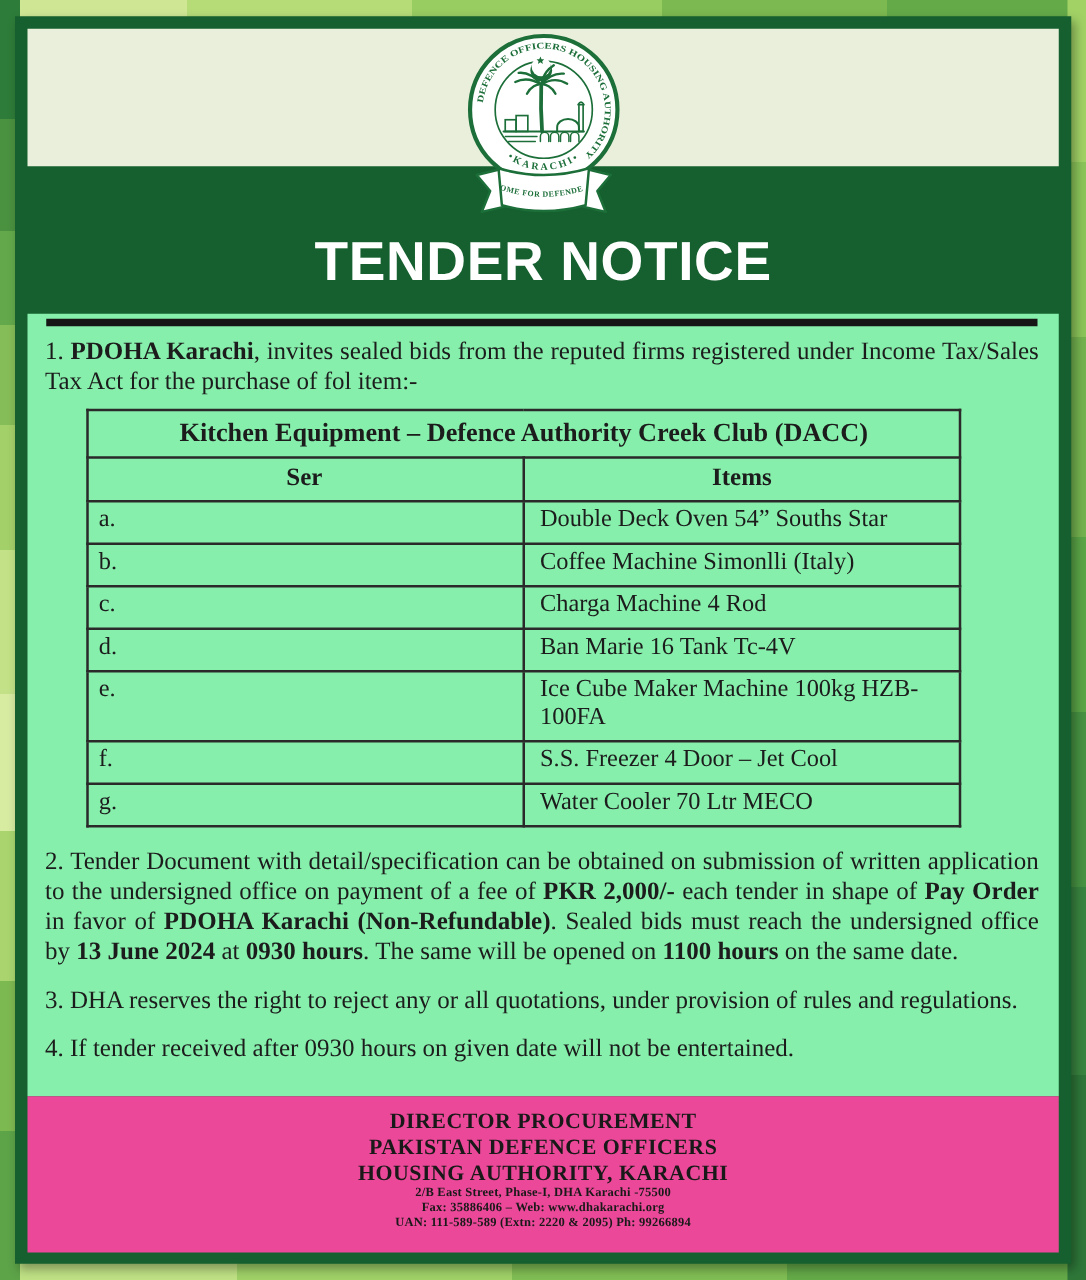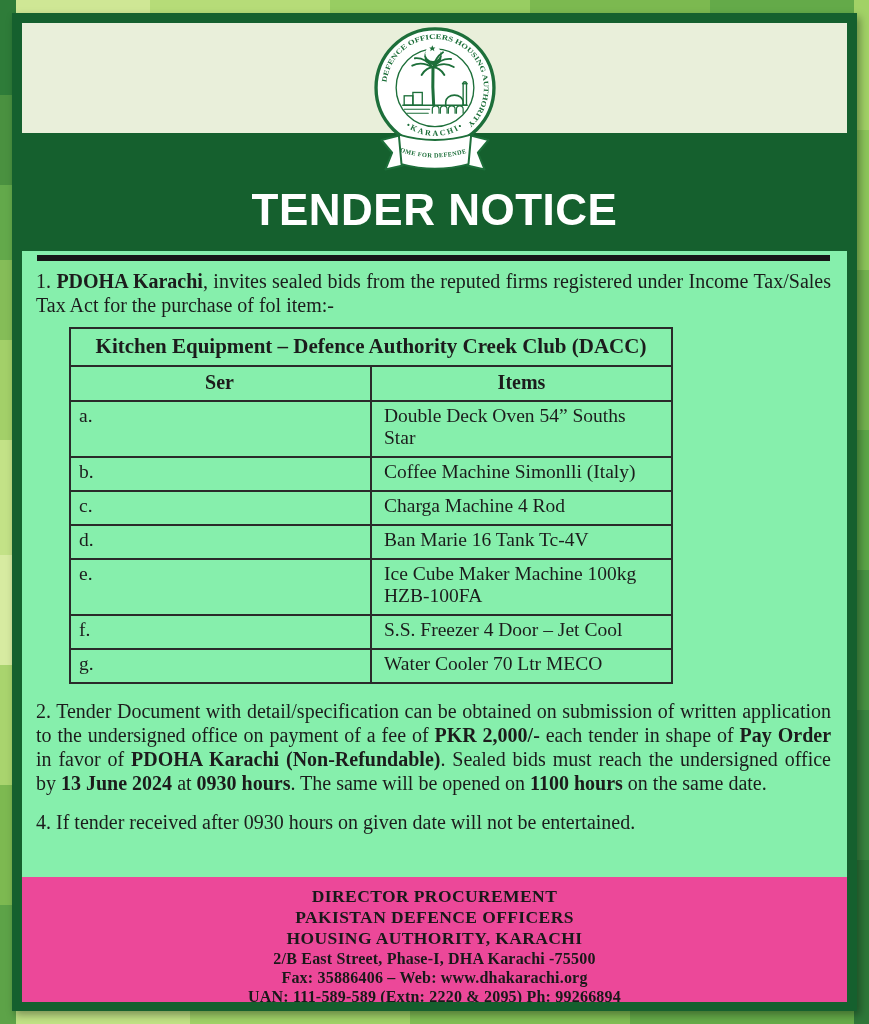--- a/index.html
+++ b/index.html
@@ -19,31 +19,31 @@
   }
   .band-cream{margin:10px 10px 0;height:110px;background:#e9efda;}
   .band-title{height:118px;display:flex;align-items:center;justify-content:center;padding-top:35px;box-sizing:border-box;}
   .title{font-family:"Liberation Sans",sans-serif;font-weight:bold;font-size:44px;color:#ffffff;letter-spacing:.5px;}
   .band-content{margin:0 10px;background:#86efac;padding:2px 16px 0 14px;box-sizing:border-box;height:626px;overflow:hidden;color:#1c1c1c;}
   .black-rule{height:6px;background:#161616;margin:2px 1px 8px;}
   .para{font-size:20px;line-height:1.2;text-align:justify;margin:0;}
   .para strong{font-weight:bold;}
   #intro-paragraph .para{margin:4px 0 10px;}
   #body-paragraphs .para{margin:15px 0 0;}
-  .items-table{border-collapse:collapse;margin:4px 0 6px 33px;width:604px;table-layout:fixed;}
+  .items-table{border-collapse:collapse;margin:4px 0 6px 33px;width:700px;table-layout:fixed;}
   .items-table td,.items-table th{border:2px solid #2a2a2a;vertical-align:top;}
   .t-title{text-align:center;font-weight:bold;font-size:21px;padding:5px 4px 6px;}
   .items-table th{text-align:center;font-size:20px;padding:4px 10px 6px;}
   th.col-ser{width:64px;padding-left:8px;}
   td.ser{width:64px;padding:3px 8px 7px;font-size:19.5px;}
   td.item{padding:3px 12px 7px;font-size:19.5px;}
   .band-footer{margin:0 10px 10px;height:125px;background:#ec4899;box-sizing:border-box;
     padding-top:9px;text-align:center;font-weight:bold;color:#191919;overflow:hidden;}
   .f-large{font-size:17.5px;line-height:1.2;letter-spacing:.4px;}
-  .f-small{font-size:16px;line-height:1.2;letter-spacing:.2px;}
+  .f-small{font-size:10px;line-height:1.2;letter-spacing:.2px;}
   .seal{position:absolute;top:13px;left:50%;transform:translateX(-50%);width:134px;height:153px;}
   .ring-text{font-family:"Liberation Serif",serif;font-weight:bold;font-size:10.5px;fill:#1d6f3a;}
   .ring-text-bottom{font-family:"Liberation Serif",serif;font-weight:bold;font-size:12px;letter-spacing:3px;fill:#1d6f3a;}
   .banner-text{font-family:"Liberation Serif",serif;font-weight:bold;font-size:9.5px;letter-spacing:.6px;fill:#1d6f3a;}
   .emblem{stroke:#1d6f3a;fill:none;stroke-linecap:round;}
 </style>
 </head>
 <body>
 
 <div class="page">
@@ -99,20 +99,21 @@
             </tr>
             <tr>
               <td class="ser">g.</td>
               <td class="item">Water Cooler 70 Ltr MECO</td>
             </tr>
           </tbody>
       </table>
 
       <div id="body-paragraphs">
           <p class="para"><span>2. Tender Document with detail/specification can be obtained on submission of written application to the undersigned office on payment of a fee of </span><strong>PKR 2,000/-</strong><span> each tender in shape of </span><strong>Pay Order</strong><span> in favor of </span><strong>PDOHA Karachi (Non-Refundable)</strong><span>. Sealed bids must reach the undersigned office by </span><strong>13 June 2024</strong><span> at </span><strong>0930 hours</strong><span>. The same will be opened on </span><strong>1100 hours</strong><span> on the same date.</span></p>
+          <p class="para"><span>3. DHA reserves the right to reject any or all quotations, under provision of rules and regulations.</span></p>
           <p class="para"><span>4. If tender received after 0930 hours on given date will not be entertained.</span></p>
         </div>
     </div>
 
     <div class="band-footer">
       <div>
           <div class="f-large">DIRECTOR PROCUREMENT</div>
           <div class="f-large">PAKISTAN DEFENCE OFFICERS</div>
           <div class="f-large">HOUSING AUTHORITY, KARACHI</div>
         </div>

